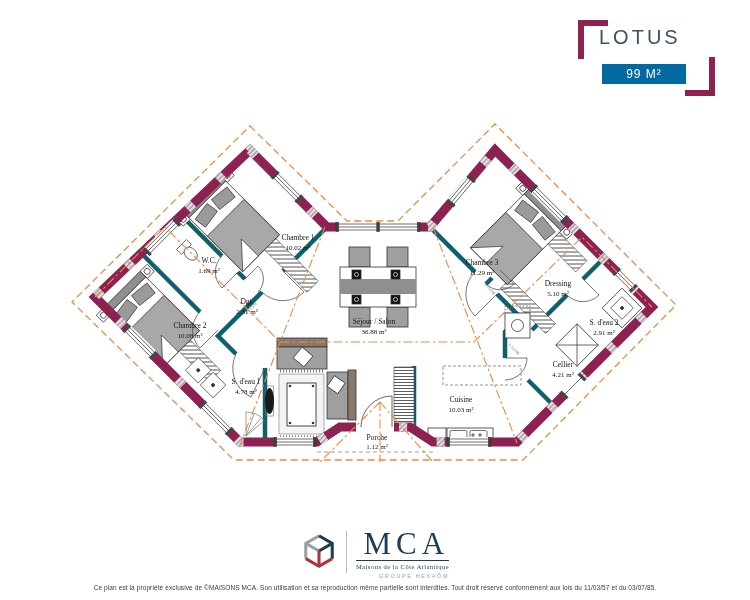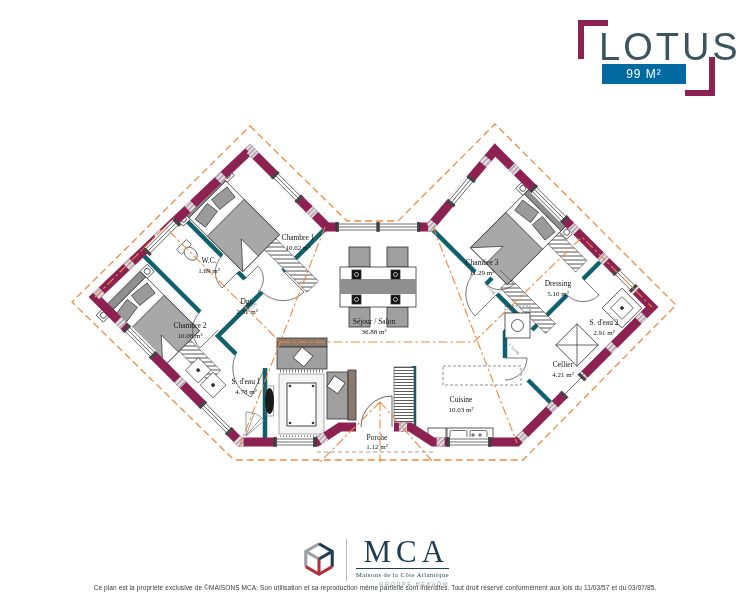--- a/index.html
+++ b/index.html
@@ -4,32 +4,32 @@
 <style>
   html,body{margin:0;padding:0;background:#fff;}
   .stage{position:relative;width:750px;height:600px;background:#fff;overflow:hidden;
          font-family:"Liberation Sans",sans-serif;}
   
   .brand{position:absolute;left:578px;top:20px;width:137px;height:76px;}
   .bracket-tl{position:absolute;left:0;top:0;width:24px;height:33px;
               border-left:6px solid #8d2152;border-top:6px solid #8d2152;}
   .bracket-br{position:absolute;right:0;bottom:0;width:24px;height:33px;
               border-right:6px solid #8d2152;border-bottom:6px solid #8d2152;}
-  .brand-title{position:absolute;left:21px;top:6px;font-size:38px;font-weight:300;
+  .brand-title{position:absolute;left:21px;top:6px;font-size:20px;font-weight:300;
                letter-spacing:3px;color:#3c545e;}
   .brand-badge{position:absolute;left:24px;top:44px;width:84px;height:20px;background:#0369a1;
                color:#fff;font-size:12px;line-height:20px;text-align:center;letter-spacing:1px;}
   
   .plan{position:absolute;left:0;top:0;width:750px;height:600px;}
   .rl{font-family:"Liberation Serif",serif;font-size:7.5px;fill:#151515;}
   .rl .area{font-size:7px;}
   .dl{font-family:"Liberation Serif",serif;font-size:4px;fill:#777;}
   
   .mca{position:absolute;left:0;right:0;top:529px;display:flex;justify-content:center;
-       align-items:flex-start;gap:9px;margin-top:8px;}
+       align-items:flex-start;gap:9px;}
   .mca-divider{width:1px;height:42px;background:#b9bec2;margin-top:2px;}
   .mca-col{display:flex;flex-direction:column;align-items:flex-end;}
   .mca-word{font-family:"Liberation Serif",serif;font-size:31px;line-height:30px;
             letter-spacing:5px;color:#1d3d52;}
   .mca-tagline{font-family:"Liberation Serif",serif;font-size:6.5px;color:#1d3d52;
                border-top:1px solid #1d3d52;padding-top:2px;margin-top:1px;
                letter-spacing:0.5px;align-self:stretch;text-align:center;}
   .mca-group{font-size:5.5px;color:#9aa0a5;letter-spacing:1.6px;margin-top:3px;}
   
   .copyright{position:absolute;left:0;right:0;top:584px;text-align:center;

